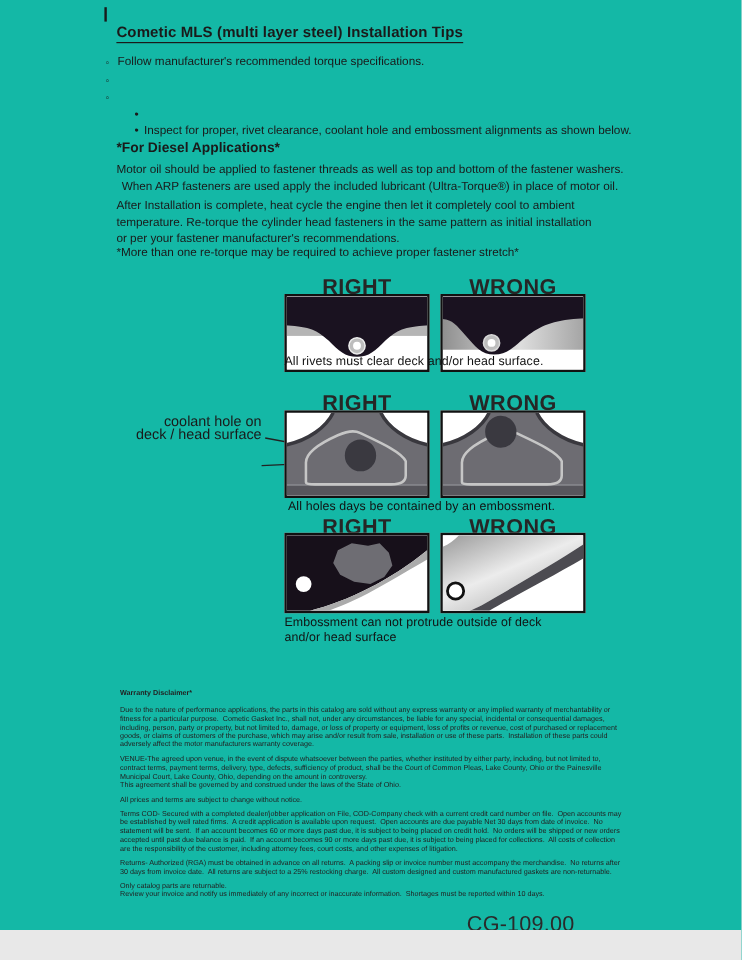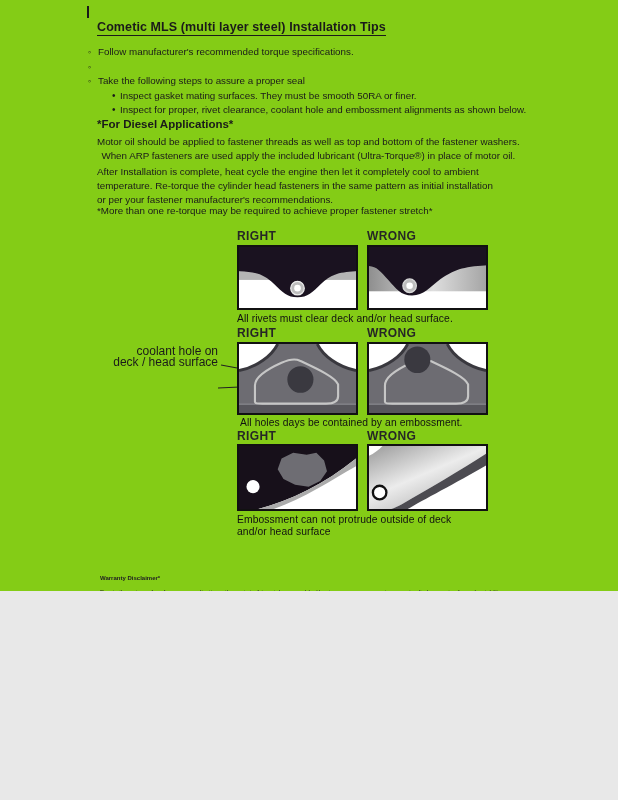--- a/index.html
+++ b/index.html
@@ -1,22 +1,22 @@
 <!DOCTYPE html>
 <html><head>
 <meta charset="utf-8">
 <style>
   * { margin: 0; padding: 0; box-sizing: border-box; }
   html, body { background: #e8e8e8; }
   body { font-family: "Liberation Sans", sans-serif; }
   .page {
     position: relative;
     width: 618px;
-    height: 591px;
-    background: #84cc16;
+    height: 775px;
+    background: #14b8a6;
     color: #1a1a1a;
     overflow: hidden;
     margin: 0 auto;
   }
   .scan-artifact {
     position: absolute; left: 87px; top: 6px;
     width: 2px; height: 12px; background: #1a1a1a;
   }
   .doc-title {
     position: absolute; left: 97px; top: 20px;
@@ -35,22 +35,22 @@
   }
   .para {
     position: absolute; left: 97px;
     font-size: 9.8px; line-height: 13.8px; white-space: pre;
   }
   .p1 { top: 135px; text-align: center; }
   .p2 { top: 165px; }
   .p3 { top: 204px; }
 
   .rw-label {
-    position: absolute; width: 121px; text-align: left;
-    font-size: 12px; font-weight: bold; color: #262626;
+    position: absolute; width: 121px; text-align: center;
+    font-size: 18px; font-weight: bold; color: #262626;
     letter-spacing: 0.4px;
   }
   .dbox {
     position: absolute; width: 121px;
     border: 2.5px solid #111; background: #fff;
   }
   .dbox svg { display: block; width: 100%; height: 100%; }
   .d-caption {
     position: absolute; left: 237px;
     font-size: 10.3px; line-height: 12px; color: #111;
@@ -86,25 +86,23 @@
   <div class="tips">
     <div class="tip-row">
       <span class="bullet">◦</span>
       <span>Follow manufacturer's recommended torque specifications.</span>
     </div>
     <div class="tip-row">
       <span class="bullet">◦</span>
     </div>
     <div class="tip-row">
       <span class="bullet">◦</span>
-      <span>Take the following steps to assure a proper seal</span>
     </div>
     <div class="tip-row sub">
       <span class="bullet">•</span>
-      <span>Inspect gasket mating surfaces.  They must be smooth 50RA or finer.</span>
     </div>
     <div class="tip-row sub">
       <span class="bullet">•</span>
       <span>Inspect for proper, rivet clearance, coolant hole and embossment alignments as shown below.</span>
     </div>
   </div>
 
   <div class="diesel-heading">*For Diesel Applications*</div>
   <div class="para p1">Motor oil should be applied to fastener threads as well as top and bottom of the fastener washers.
 When ARP fasteners are used apply the included lubricant (Ultra-Torque®) in place of motor oil.</div>
@@ -135,21 +133,21 @@
         </linearGradient>
       </defs>
       <rect x="0" y="0" width="121" height="63" fill="#ffffff"></rect>
       <rect x="0" y="19" width="121" height="27" fill="url(#g1w)"></rect>
       <rect x="0" y="46" width="121" height="17" fill="#ffffff"></rect>
       <path d="M0,0 H121 V19 C97,20 87,24 74,33 C62,42 57,50 44.5,50 C33,50 28,43 20,34 C12,25 8,20 0,19.5 Z" fill="#1a1220"></path>
       <circle cx="42" cy="40" r="7" fill="#bdbdbd" stroke="#d8d8d8" stroke-width="1.3"></circle>
       <circle cx="42" cy="40" r="3.4" fill="#ffffff"></circle>
     </svg>
   </div>
-  <div class="d-caption" style="top:313px;">All rivets must clear deck and/or head surface.</div>
+  <div class="d-caption" style="top:296px;">All rivets must clear deck and/or head surface.</div>
 
   <div class="rw-label" style="left:237px; top:326px;">RIGHT</div>
   <div class="rw-label" style="left:367px; top:326px;">WRONG</div>
 
   <div class="callouts">
     <div>
       <span>coolant hole on</span><br>
       <span>deck / head surface</span>
     </div>
   </div>

